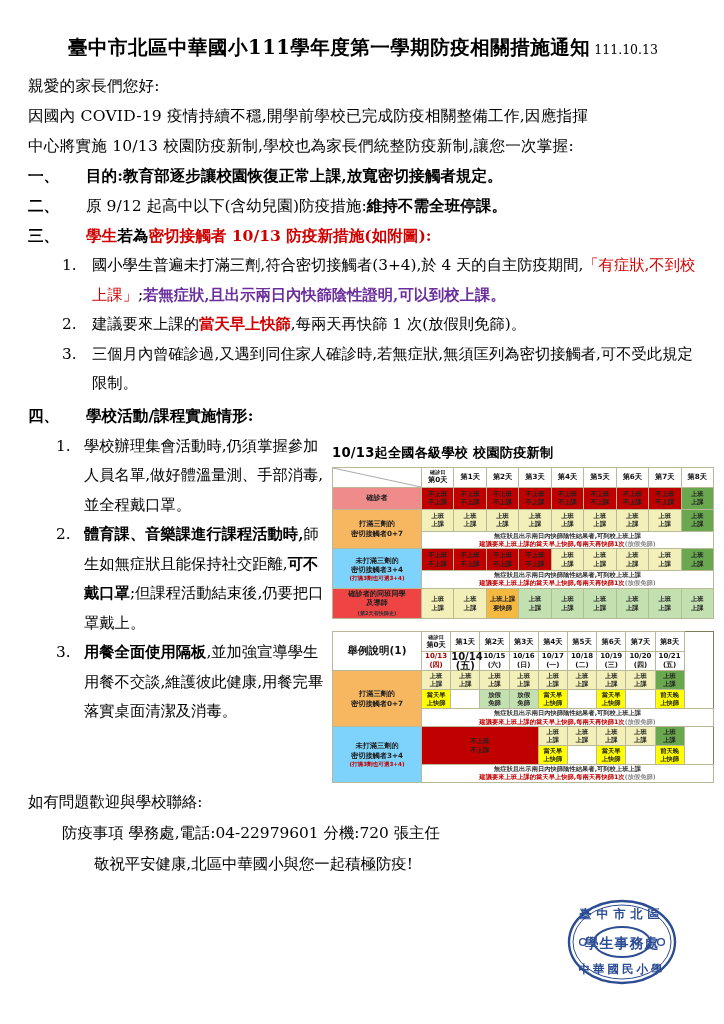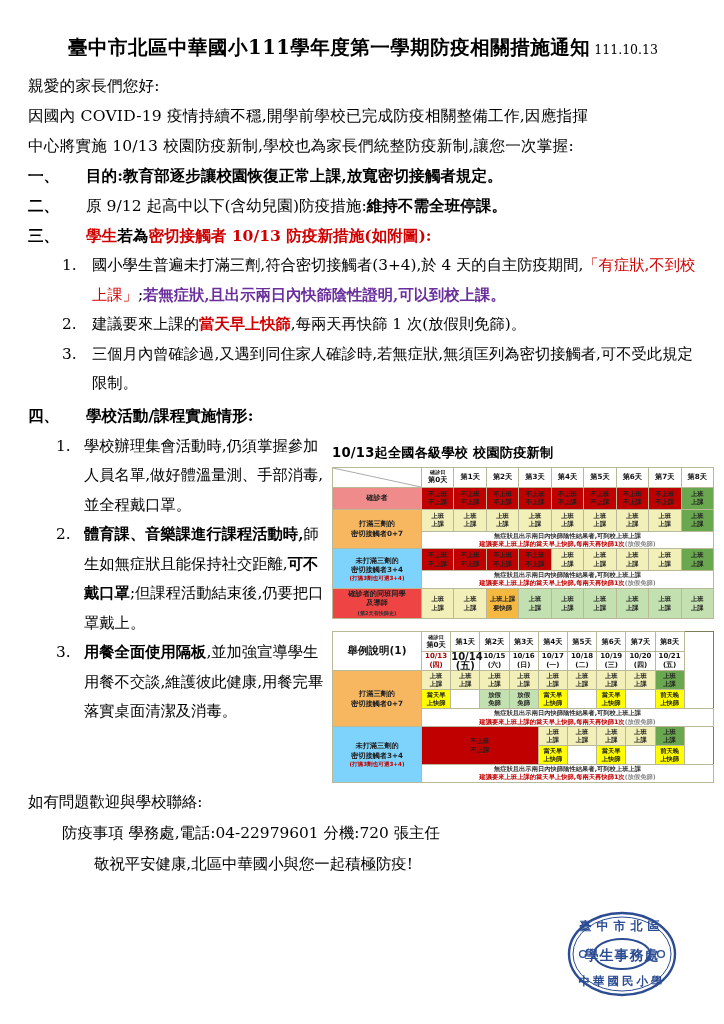--- a/index.html
+++ b/index.html
@@ -74,21 +74,21 @@
   .lbl-sm{font-size:5.6px;display:block;line-height:6.6px;color:#c00000;}
   .lbl-sm2{font-size:5.1px;color:#333;font-weight:bold;}
 
   
   .footer{margin-top:4px;}
   .foot-line{font-size:15.4px;line-height:31px;}
   .foot-ind1{margin-left:34px;}
   .foot-ind2{margin-left:66px;}
 
   
-  .stamp{position:absolute;right:46px;bottom:22px;width:112px;height:96px;}
+  .stamp{position:absolute;right:46px;bottom:34px;width:112px;height:96px;}
   .stamp svg{display:block;}
 </style>
 </head>
 <body>
 
 <div class="page">
 
   <div class="title-row">
     <span class="doc-title">臺中市北區中華國小111學年度第一學期防疫相關措施通知</span><span class="doc-date">111.10.13</span>
   </div>

